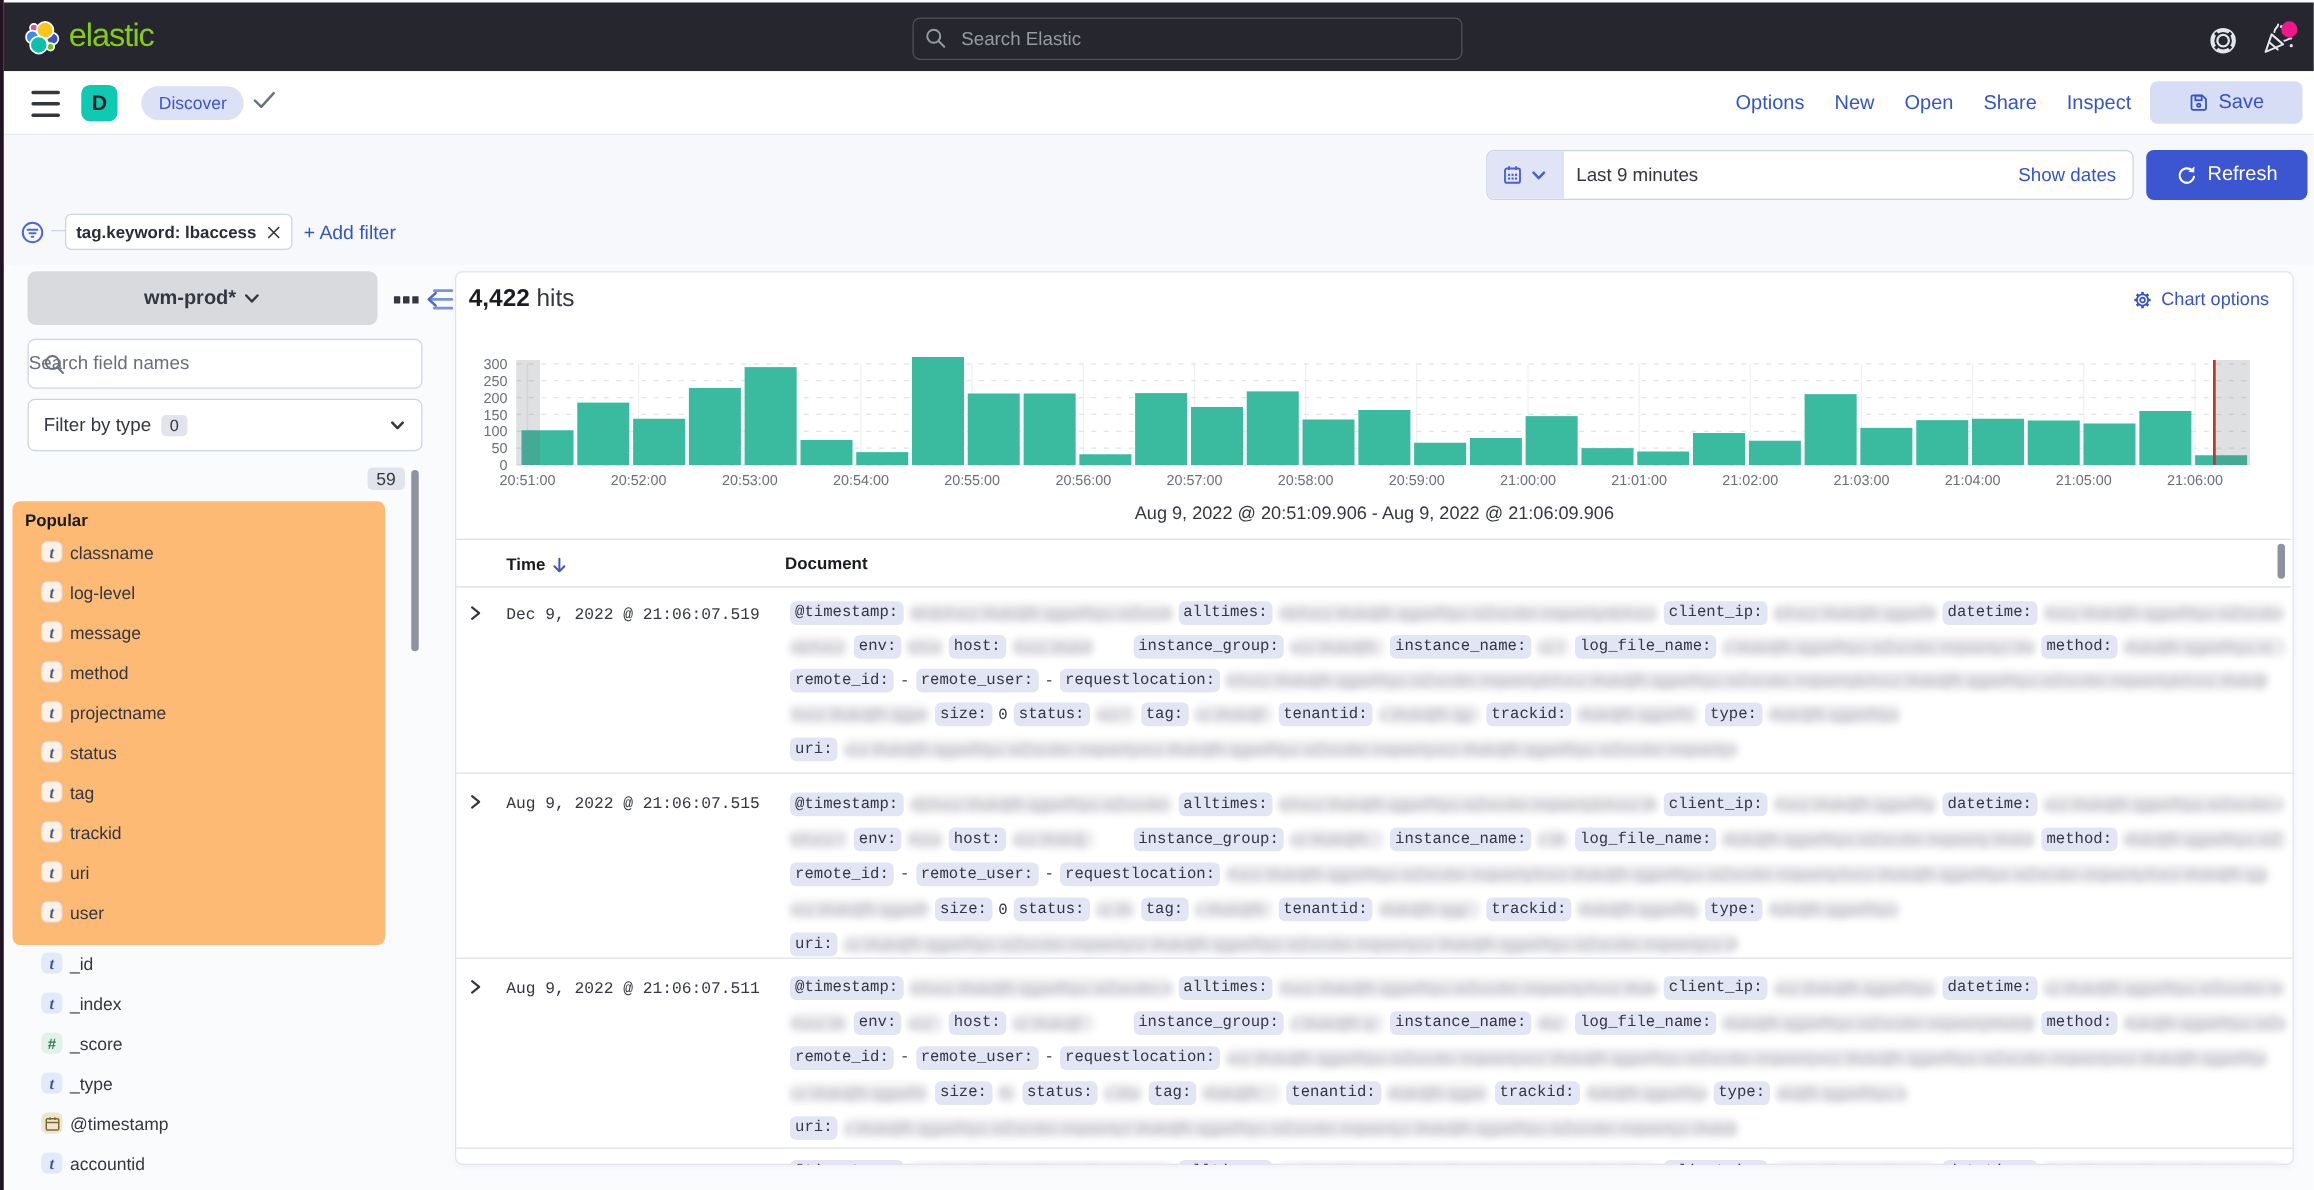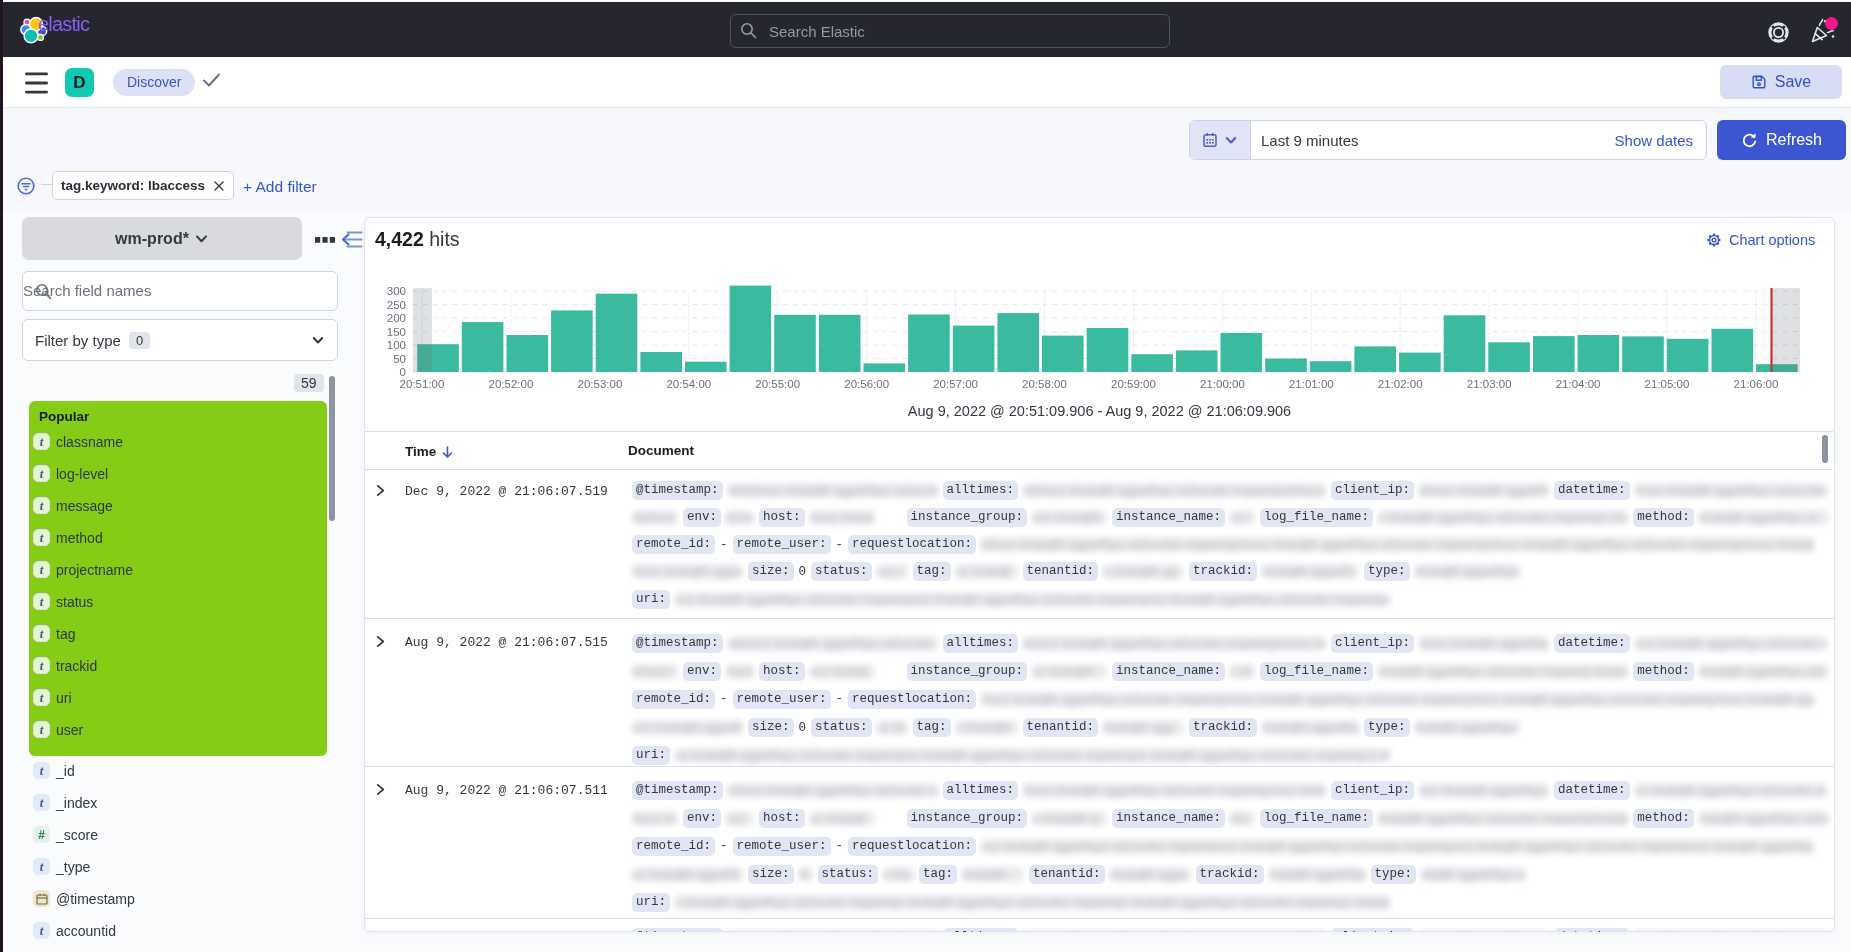--- a/index.html
+++ b/index.html
@@ -1,20 +1,20 @@
 <!DOCTYPE html>
 <html><head><meta charset="utf-8"><style>
 *{margin:0;padding:0;box-sizing:border-box}
 svg{display:block}
 html,body{width:1851px;height:952px;overflow:hidden;background:#fafbfd;font-family:"Liberation Sans",sans-serif}
 #page{position:absolute;top:0;left:0;width:1851px;height:952px}
 .abs{position:absolute}
 .leftstrip{position:absolute;left:0;top:0;width:3px;height:952px;background:#221323;z-index:50}
 .tophdr{position:absolute;left:3px;top:2px;width:1848px;height:55px;background:#25262e}
-.elastictxt{position:absolute;left:35px;top:11px;color:#8b5cf6;font-size:20px;letter-spacing:-0.8px}
+.elastictxt{position:absolute;left:52px;top:11px;color:#84cc16;font-size:26px;letter-spacing:-0.8px}
 .topsearch{position:absolute;left:727px;top:12px;width:440px;height:34px;border:1px solid #51535f;border-radius:6px;color:#969aa5;font-size:15px;line-height:34px;padding-left:38px}
 .hdricon{position:absolute;top:18px}
 .toolbar2{position:absolute;left:3px;top:57px;width:1848px;height:51px;background:#fff;border-bottom:1px solid #e9eaf0}
 .dbadge{position:absolute;left:62px;top:11px;width:29px;height:29px;background:#0fc9b2;border-radius:7px;color:#1a1c21;font-weight:700;font-size:17px;text-align:center;line-height:29px}
 .discpill{position:absolute;left:110px;top:12px;height:27px;background:#dce1f6;border-radius:14px;color:#3b55cb;font-weight:500;font-size:14px;line-height:27px;padding:0 14px}
 .toplinks{position:absolute;right:146px;top:0;height:51px;display:flex;align-items:center;gap:24px;color:#3355cc;font-size:16px}
 .savebtn{position:absolute;right:9px;top:8px;width:122px;height:34px;background:#d7ddf5;border-radius:6px;color:#3452c9;font-size:16px;font-weight:500;display:flex;align-items:center;justify-content:center;gap:8px}
 .qrow{position:absolute;left:3px;top:108px;width:1848px;height:64px;background:#f7f8fc}
 .qgroup{position:absolute;left:19px;top:12px;width:1159px;height:40px;background:#fff;border:1px solid #ccd3e2;border-radius:6px;display:flex}
 .qsaveseg{width:48px;height:100%;background:#e5e7f4;border-right:1px solid #ccd3e2;border-radius:5px 0 0 5px;display:flex;align-items:center;padding-left:4px;gap:6px}
@@ -30,21 +30,21 @@
 .addfilter{position:absolute;left:240px;top:6px;color:#3355cc;font-size:15.5px}
 .sidebar{position:absolute;left:3px;top:212px;width:388px;height:740px}
 .wmbtn{position:absolute;left:19px;top:5px;width:280px;height:43px;background:#d8dade;border-radius:7px;display:flex;align-items:center;justify-content:center;gap:5px;color:#343741;font-weight:700;font-size:16px}
 .sfn{position:absolute;left:19px;top:59px;width:316px;height:40px;background:#fff;border:1px solid #ccd3e2;border-radius:6px;color:#69707d;font-size:15px;line-height:38px;}
 .fbt{position:absolute;left:19px;top:107px;width:316px;height:42px;background:#fff;border:1px solid #ccd3e2;border-radius:6px;color:#343741;font-size:15px;display:flex;align-items:center;padding:0 12px}
 .zerobadge{background:#e2e4ec;border-radius:4px;font-size:13px;padding:1px 7px;margin-left:8px}
 .afrow{position:absolute;left:19px;top:160px;width:305px;height:26px;display:flex;align-items:center}
 .aftxt{font-weight:700;font-size:15px;color:#1a1c21;margin-left:9px}
 .badge59{position:absolute;left:291px;top:162px;background:#e2e4ec;border-radius:4px;font-size:14px;color:#343741;padding:1px 7px}
 .sscroll{position:absolute;left:326px;top:164px;width:6px;height:145px;background:#8d93a0;border-radius:3px}
-.popular{position:absolute;left:26px;top:189px;width:298px;height:355px;background:#84cc16;border-radius:6px}
+.popular{position:absolute;left:7px;top:189px;width:298px;height:355px;background:#fdba74;border-radius:6px}
 .poptitle{position:absolute;left:10px;top:8px;font-weight:700;font-size:13.5px;color:#1a1c21}
 .fitem{position:absolute;display:flex;align-items:center;gap:6px;font-size:14px;color:#343741}
 .tok{width:17px;height:17px;border-radius:5px;background:#e2e9f8;color:#3d5a96;display:flex;align-items:center;justify-content:center;font-family:"Liberation Serif",serif;font-style:italic;font-weight:700;font-size:13px;flex:none}
 .tokw{background:rgba(255,255,255,0.8);border:1px solid #dbe5f2}
 .tokg{background:#e2f2e9;color:#327a5c;font-family:"Liberation Sans",sans-serif;font-style:normal;font-size:12px}
 .tokd{background:#ece5cf}
 .card{position:absolute;left:364px;top:217px;width:1471px;height:715px;background:#fff;border:1px solid #e0e3ed;border-radius:6px;box-shadow:0 2px 5px rgba(60,70,100,0.05)}
 .hits{position:absolute;left:375px;top:228px;font-size:19.5px;color:#1a1c21}
 .chartopts{position:absolute;left:1706px;top:232px;display:flex;align-items:center;gap:7px;color:#3355cc;font-size:14.5px}
 .caption{position:absolute;left:364px;top:403px;width:1471px;text-align:center;font-size:14.5px;color:#343741}
@@ -118,20 +118,27 @@
             <rect x="0" y="18.7" width="23" height="2.8" rx="1.4"></rect>
           </g>
         </svg>
       </div>
 <div class="dbadge">D</div>
 <div class="discpill">Discover</div>
 <div class="abs" style="left:199px;top:14px">
         <svg width="19" height="18" viewBox="0 0 19 18" style="">
           <polyline points="2,9.5 7,14.5 17,3.5" fill="none" stroke="#69707d" stroke-width="1.9" stroke-linecap="round" stroke-linejoin="round"></polyline>
         </svg>
+      </div>
+<div class="toplinks">
+        <span>Options</span>
+        <span>New</span>
+        <span>Open</span>
+        <span>Share</span>
+        <span>Inspect</span>
       </div>
 <div class="savebtn">
         <svg width="16" height="16" viewBox="0 0 16 16" style="">
           <g fill="none" stroke="#3452c9" stroke-width="1.4">
             <path d="M2.2 3.4 a1.2 1.2 0 011.2-1.2 h7.3 l3.1 3.1 v7.3 a1.2 1.2 0 01-1.2 1.2 h-9.2 a1.2 1.2 0 01-1.2-1.2 z"></path>
             <rect x="5.3" y="2.6" width="5" height="3.6"></rect>
             <circle cx="8" cy="10.2" r="1.3"></circle>
           </g>
         </svg>
         <span>Save</span>

